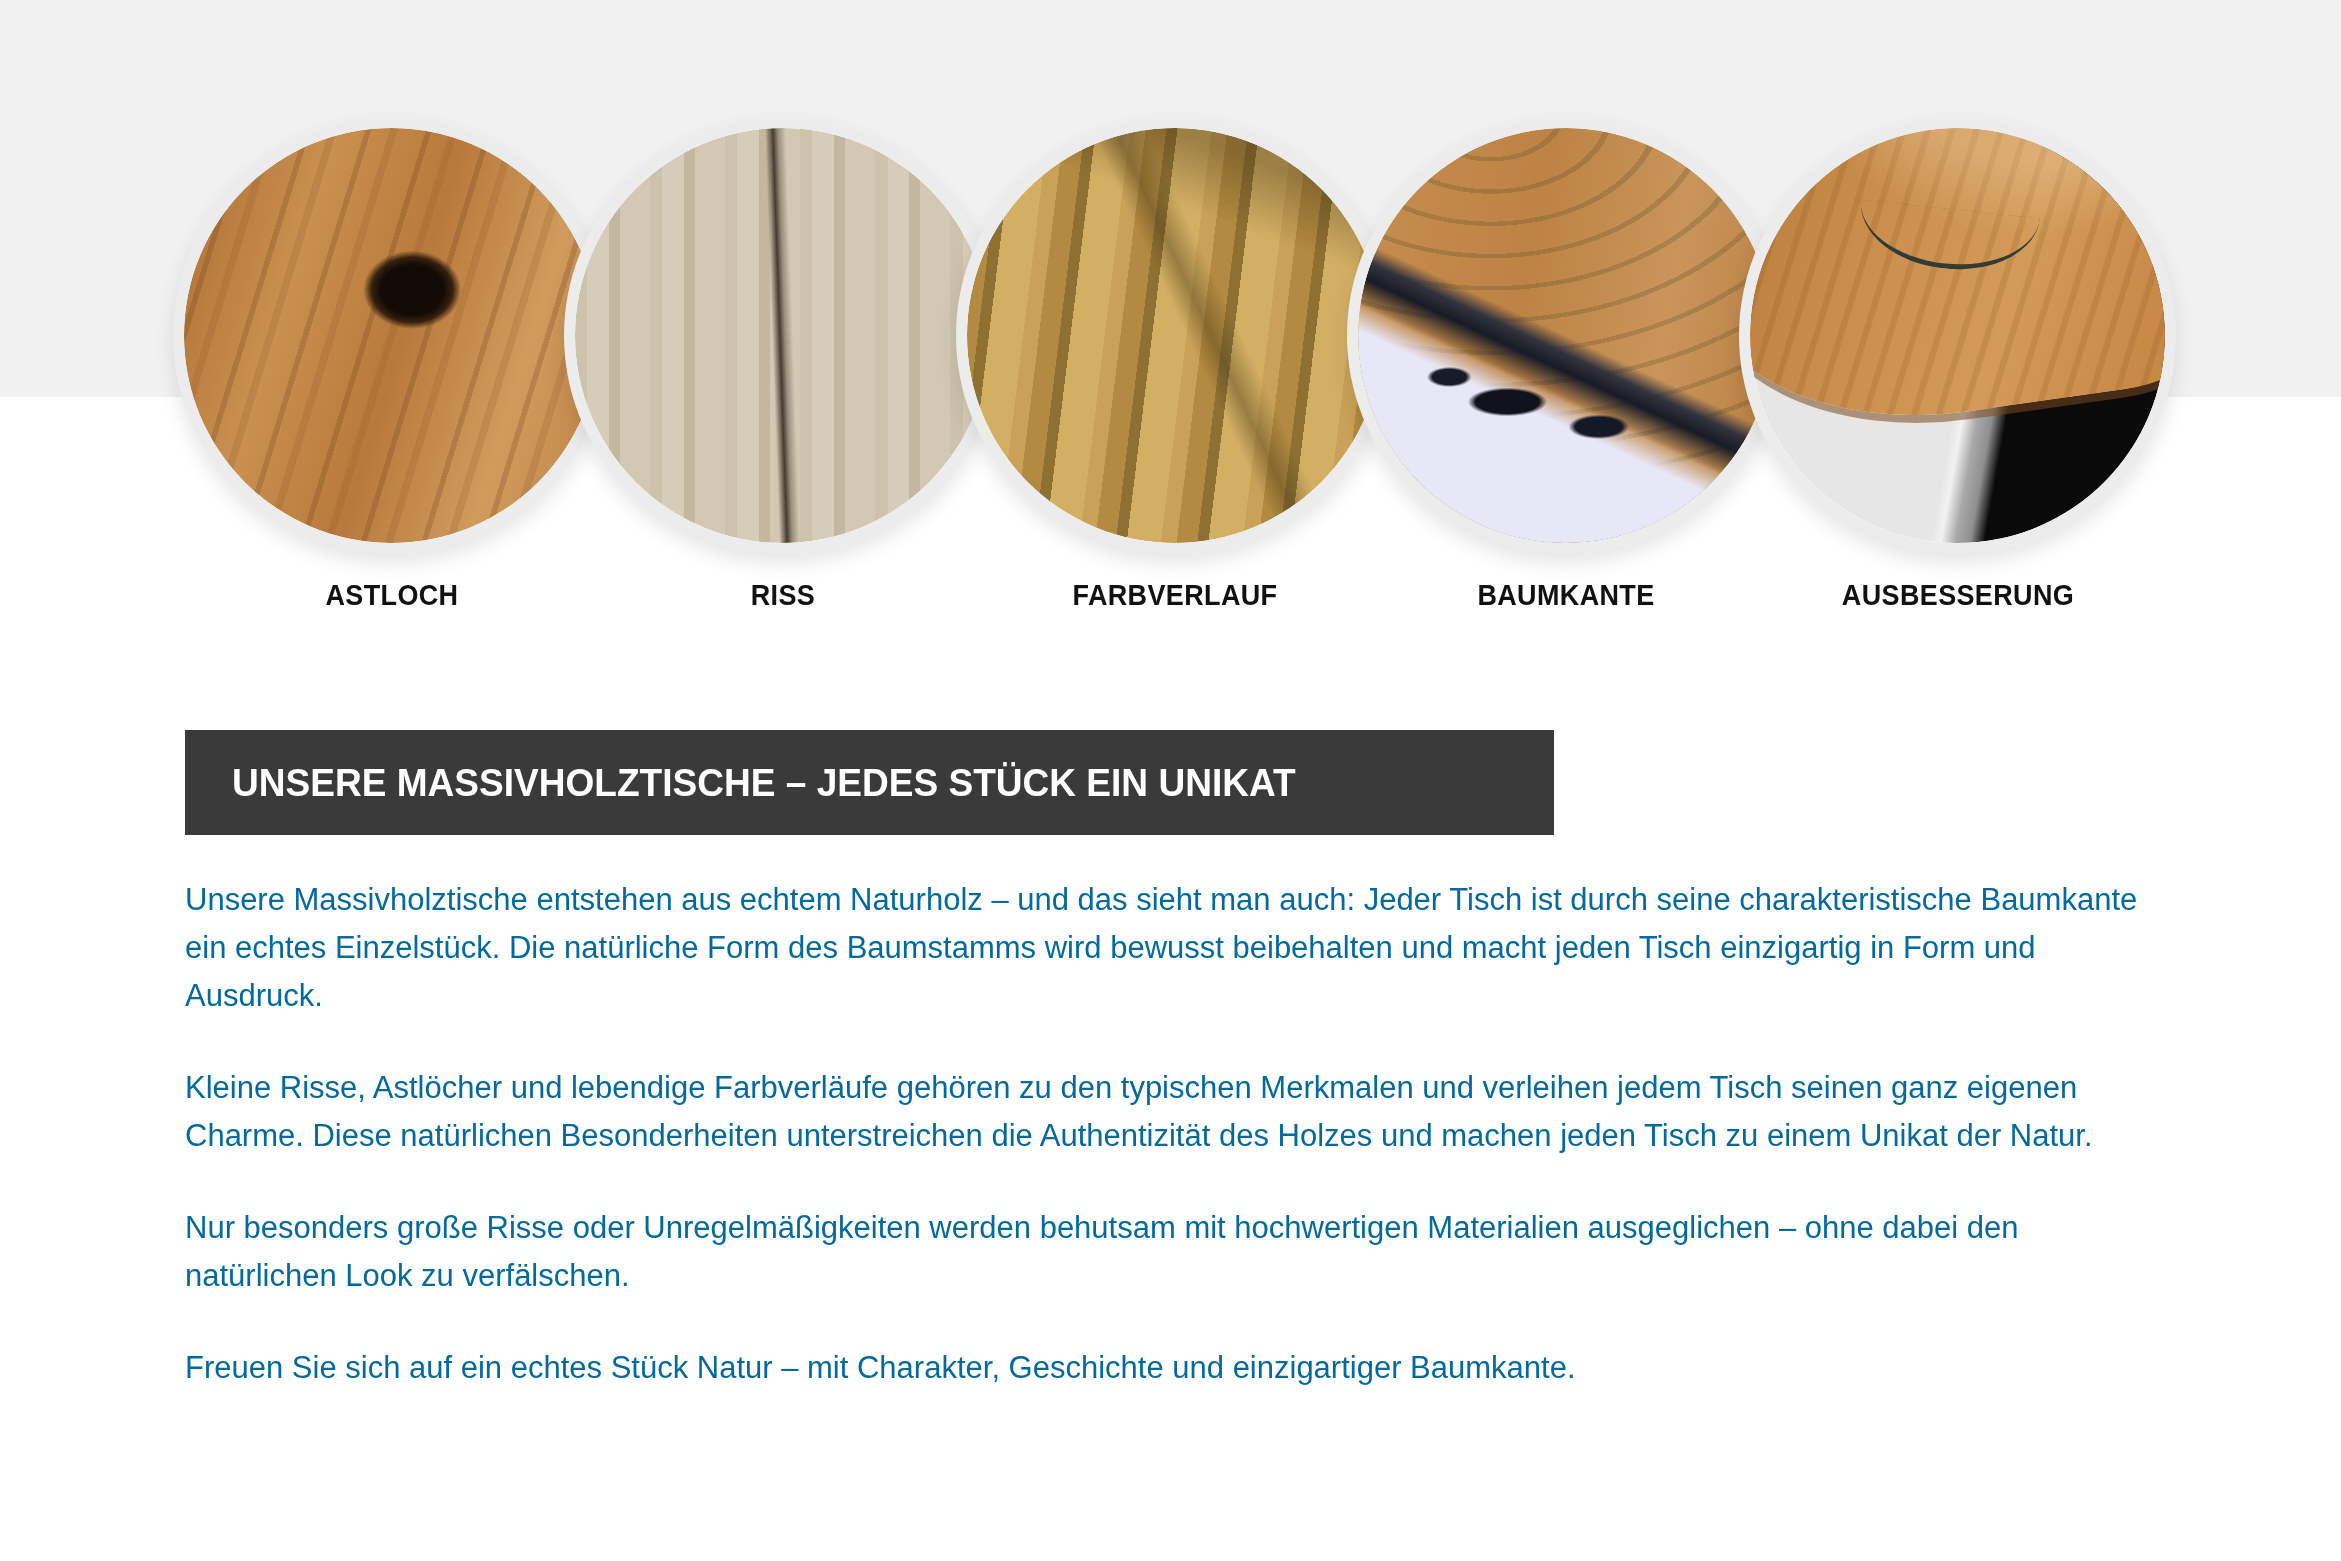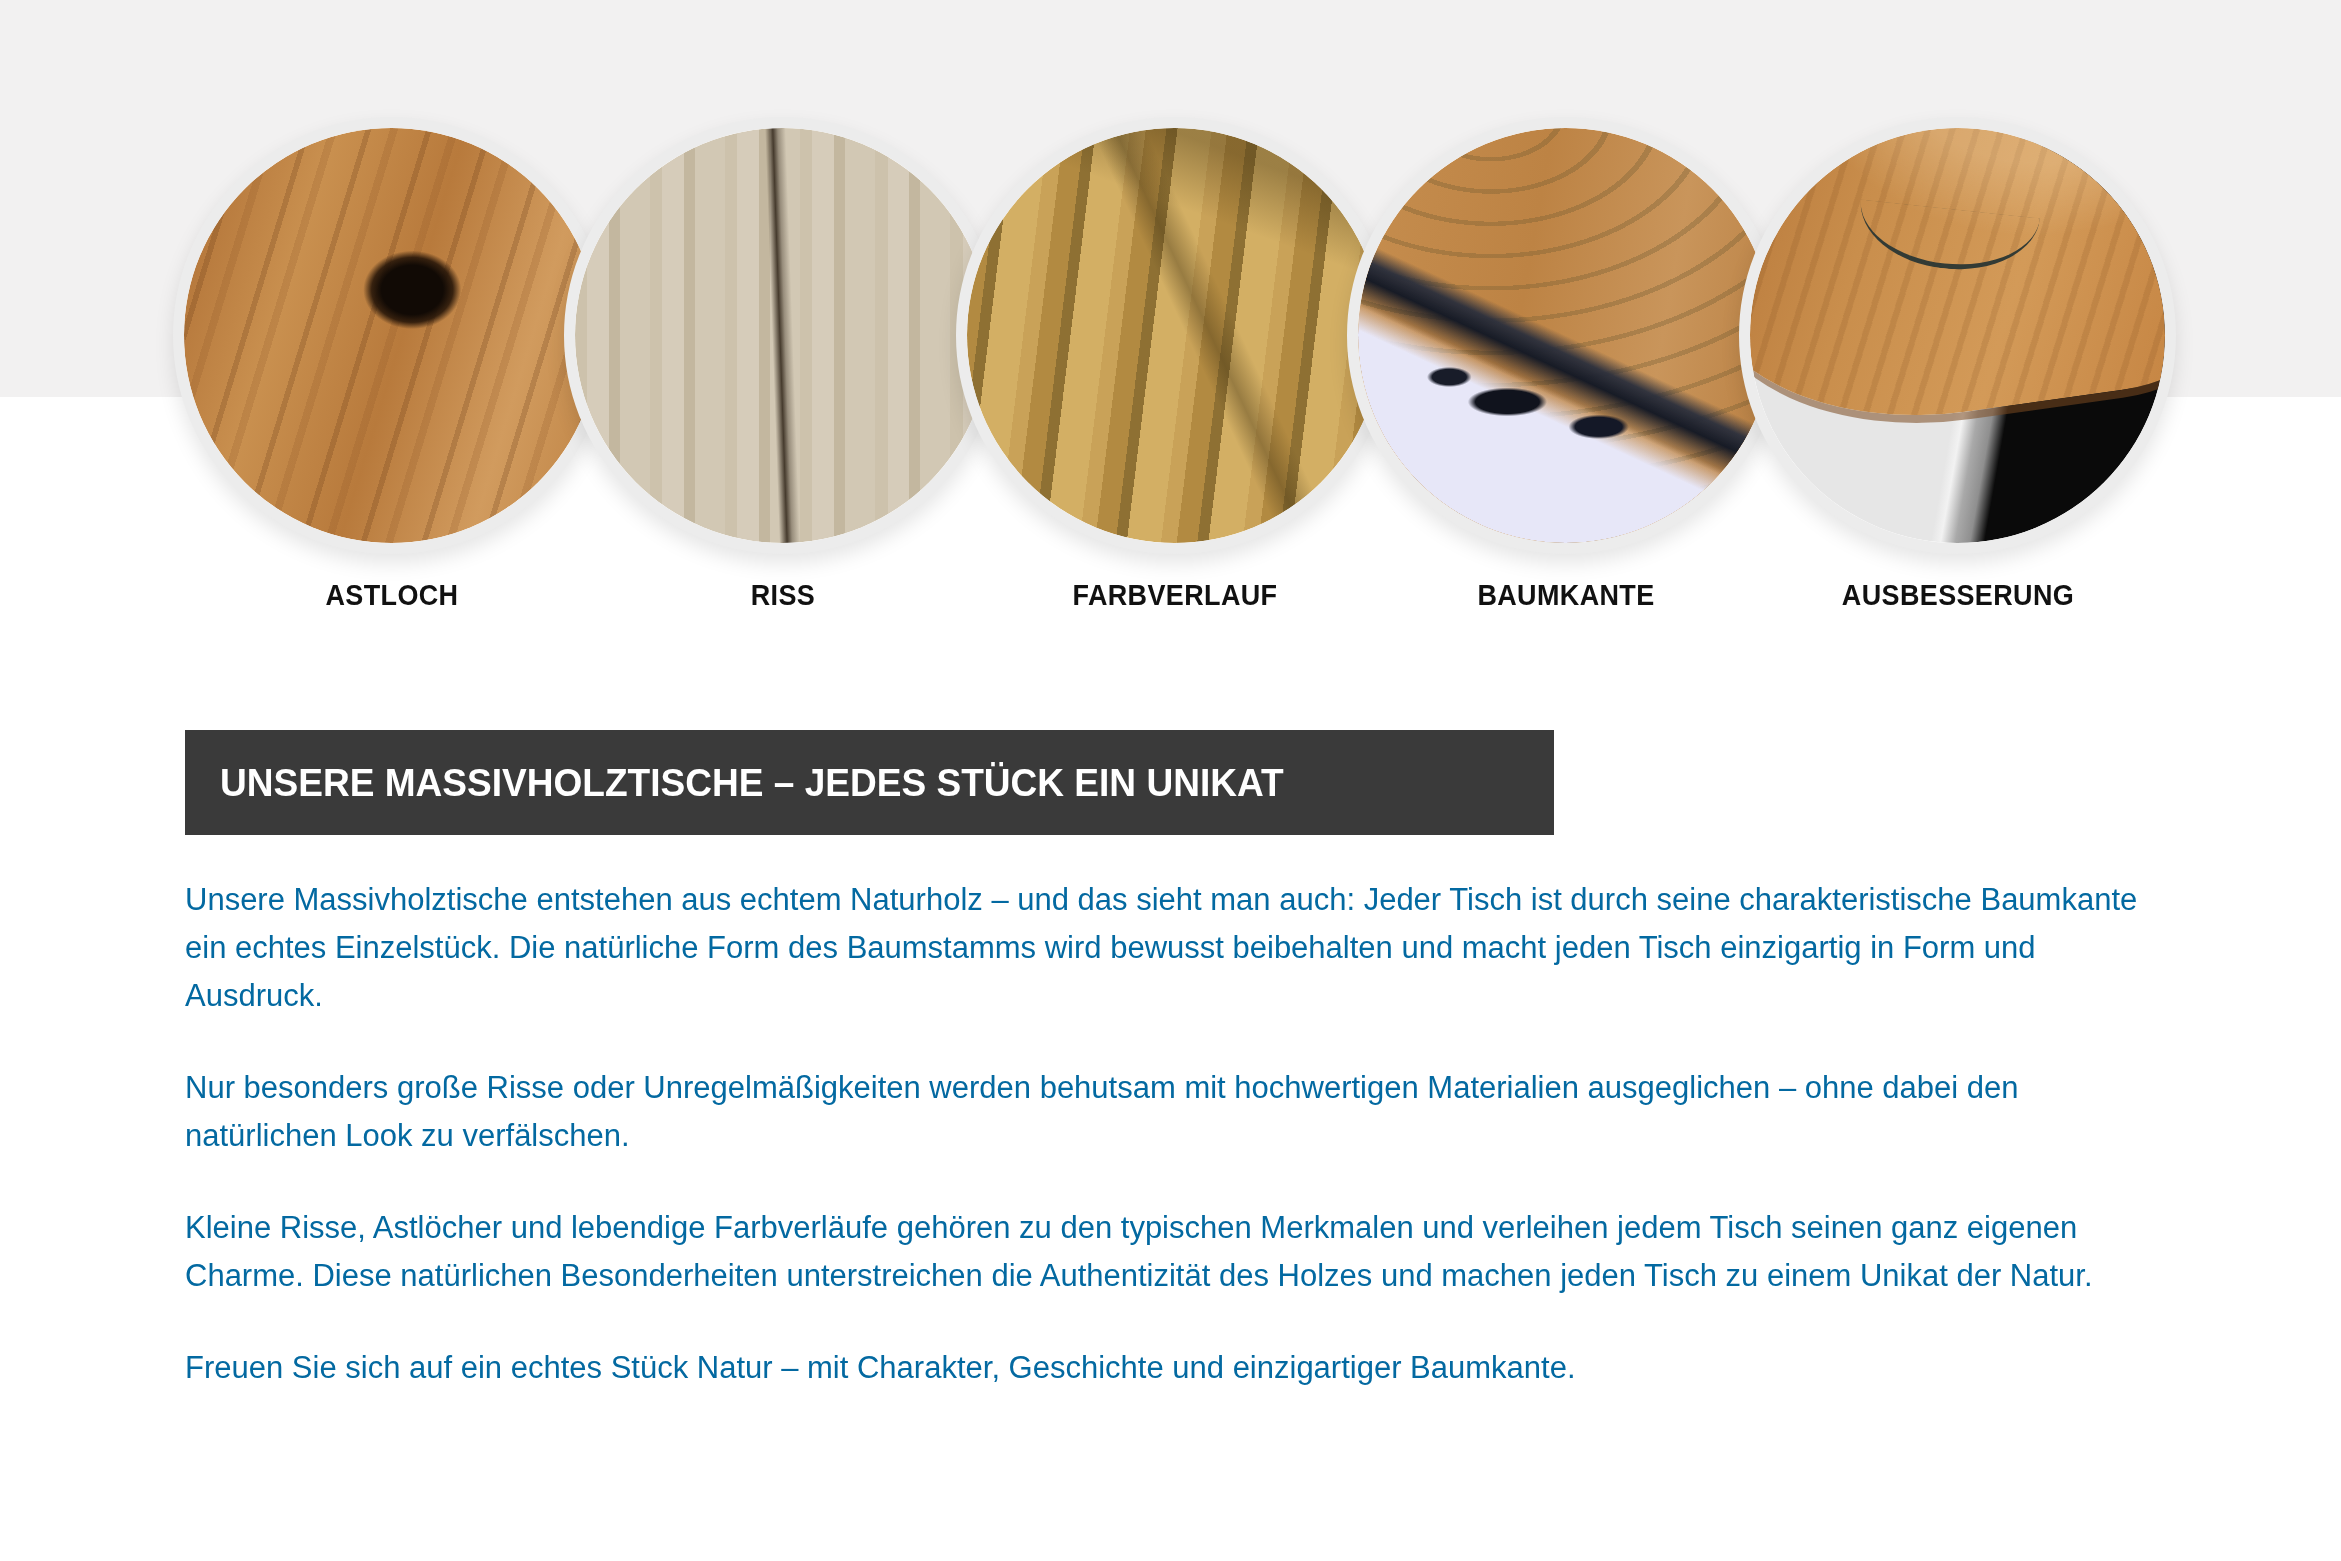--- a/index.html
+++ b/index.html
@@ -100,21 +100,21 @@
     color: #111111; letter-spacing: 0.4px;
     transform: scaleX(.93);
   }
 
   
   .banner {
     position: absolute; left: 185px; top: 730px;
     width: 1369px; height: 105px;
     background: #3a3a3a;
     display: flex; align-items: center;
-    box-sizing: border-box; padding-left: 35px;
+    box-sizing: border-box; padding-left: 47px;
   }
   .banner h1 {
     margin: 0;
     font-size: 39px; font-weight: bold;
     color: #ffffff; letter-spacing: 0;
     transform: scaleX(.95); transform-origin: left center;
     white-space: nowrap;
   }
 
   
@@ -160,19 +160,19 @@
   <div class="feature-label" style="left:972px">FARBVERLAUF</div>
   <div class="feature-label" style="left:1363px">BAUMKANTE</div>
   <div class="feature-label" style="left:1755px">AUSBESSERUNG</div>
 
   <div class="banner">
     <h1>UNSERE MASSIVHOLZTISCHE – JEDES STÜCK EIN UNIKAT</h1>
   </div>
 
   <div class="copy">
     <p>Unsere Massivholztische entstehen aus echtem Naturholz – und das sieht man auch: Jeder Tisch ist durch seine charakteristische Baumkante ein echtes Einzelstück. Die natürliche Form des Baumstamms wird bewusst beibehalten und macht jeden Tisch einzigartig in Form und Ausdruck.</p>
+    <p>Kleine Risse, Astlöcher und lebendige Farbverläufe gehören zu den typischen Merkmalen und verleihen jedem Tisch seinen ganz eigenen Charme. Diese natürlichen Besonderheiten unterstreichen die Authentizität des Holzes und machen jeden Tisch zu einem Unikat der Natur.</p>
     <p>Nur besonders große Risse oder Unregelmäßigkeiten werden behutsam mit hochwertigen Materialien ausgeglichen – ohne dabei den natürlichen Look zu verfälschen.</p>
-    <p>Kleine Risse, Astlöcher und lebendige Farbverläufe gehören zu den typischen Merkmalen und verleihen jedem Tisch seinen ganz eigenen Charme. Diese natürlichen Besonderheiten unterstreichen die Authentizität des Holzes und machen jeden Tisch zu einem Unikat der Natur.</p>
     <p>Freuen Sie sich auf ein echtes Stück Natur – mit Charakter, Geschichte und einzigartiger Baumkante.</p>
   </div>
 
 </div>
 
 
 </body></html>

